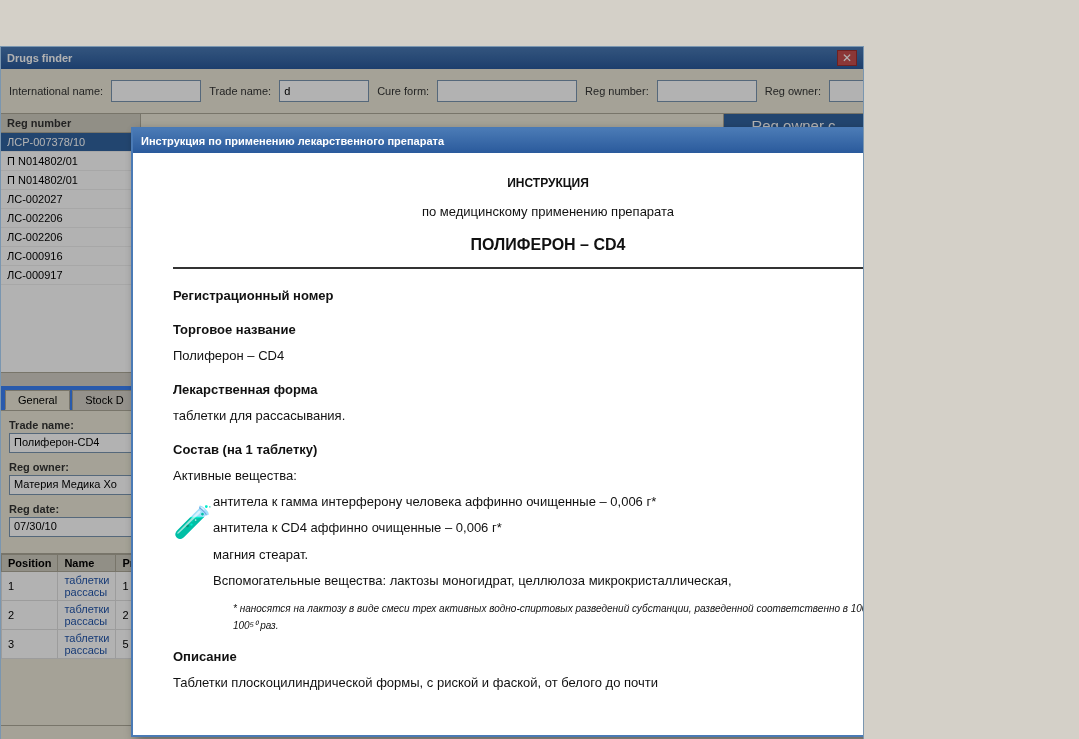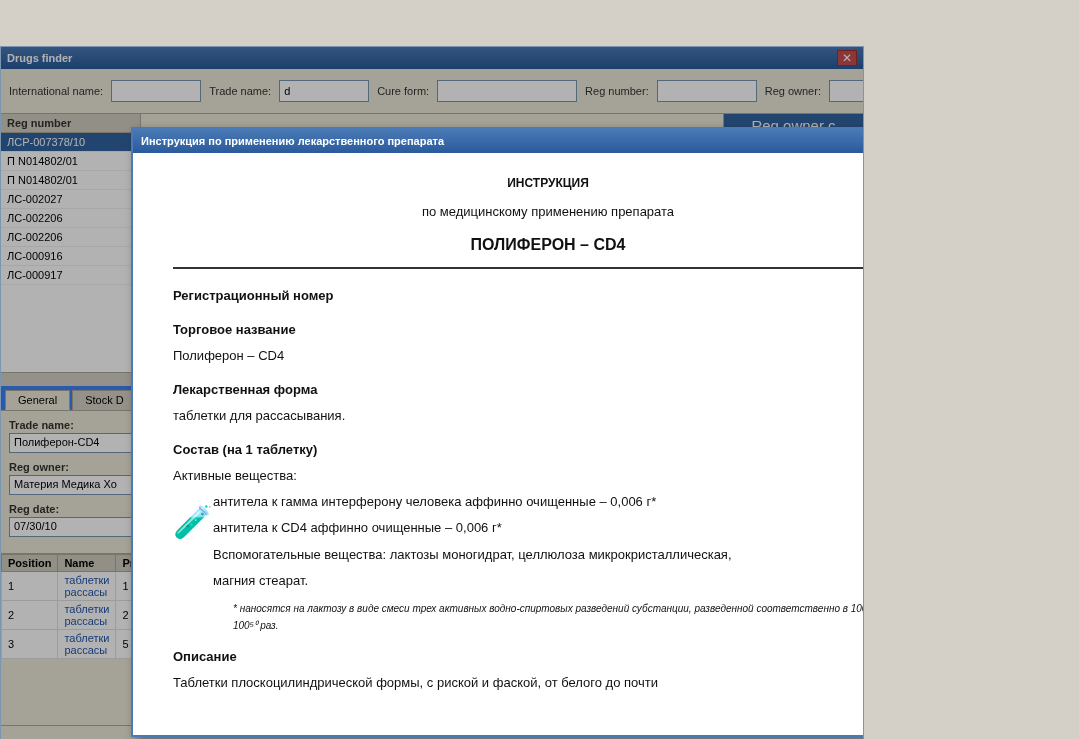--- a/index.html
+++ b/index.html
@@ -220,22 +220,22 @@
           <div class="doc-section-title">Состав (на 1 таблетку)</div>
           <div class="doc-text">Активные вещества:</div>
 
           <div style="display:flex; align-items:flex-start;">
             <div style="width:40px; flex-shrink:0;">
               <div style="font-size:32px; color:#444; margin-top:4px;">🧪</div>
             </div>
             <div>
               <div class="doc-text">антитела к гамма интерферону человека аффинно очищенные – 0,006 г*</div>
               <div class="doc-text">антитела к CD4 аффинно очищенные – 0,006 г*</div>
+              <div class="doc-text">магния стеарат.</div>
               <div class="doc-text">Вспомогательные вещества: лактозы моногидрат, целлюлоза микрокристаллическая,</div>
-              <div class="doc-text">магния стеарат.</div>
               <div class="doc-footnote">* наносятся на лактозу в виде смеси трех активных водно-спиртовых разведений субстанции, разведенной соответственно в 100¹², 100³⁰, 100⁵⁰ раз.</div>
             </div>
           </div>
 
           <div class="doc-section-title">Описание</div>
           <div class="doc-text">Таблетки плоскоцилиндрической формы, с риской и фаской, от белого до почти</div>
         </div>
         <div style="width:16px; background:#f0f0f0; border-left:1px solid #ccc; flex-shrink:0; position:relative;">
           <div style="position:absolute; top:0; width:14px; height:20px; background:#b0aca0; border:1px solid #888; left:1px;">▲</div>
           <div style="position:absolute; top:20px; width:14px; height:60px; background:#b0aca0; border:1px solid #888; left:1px;"></div>

